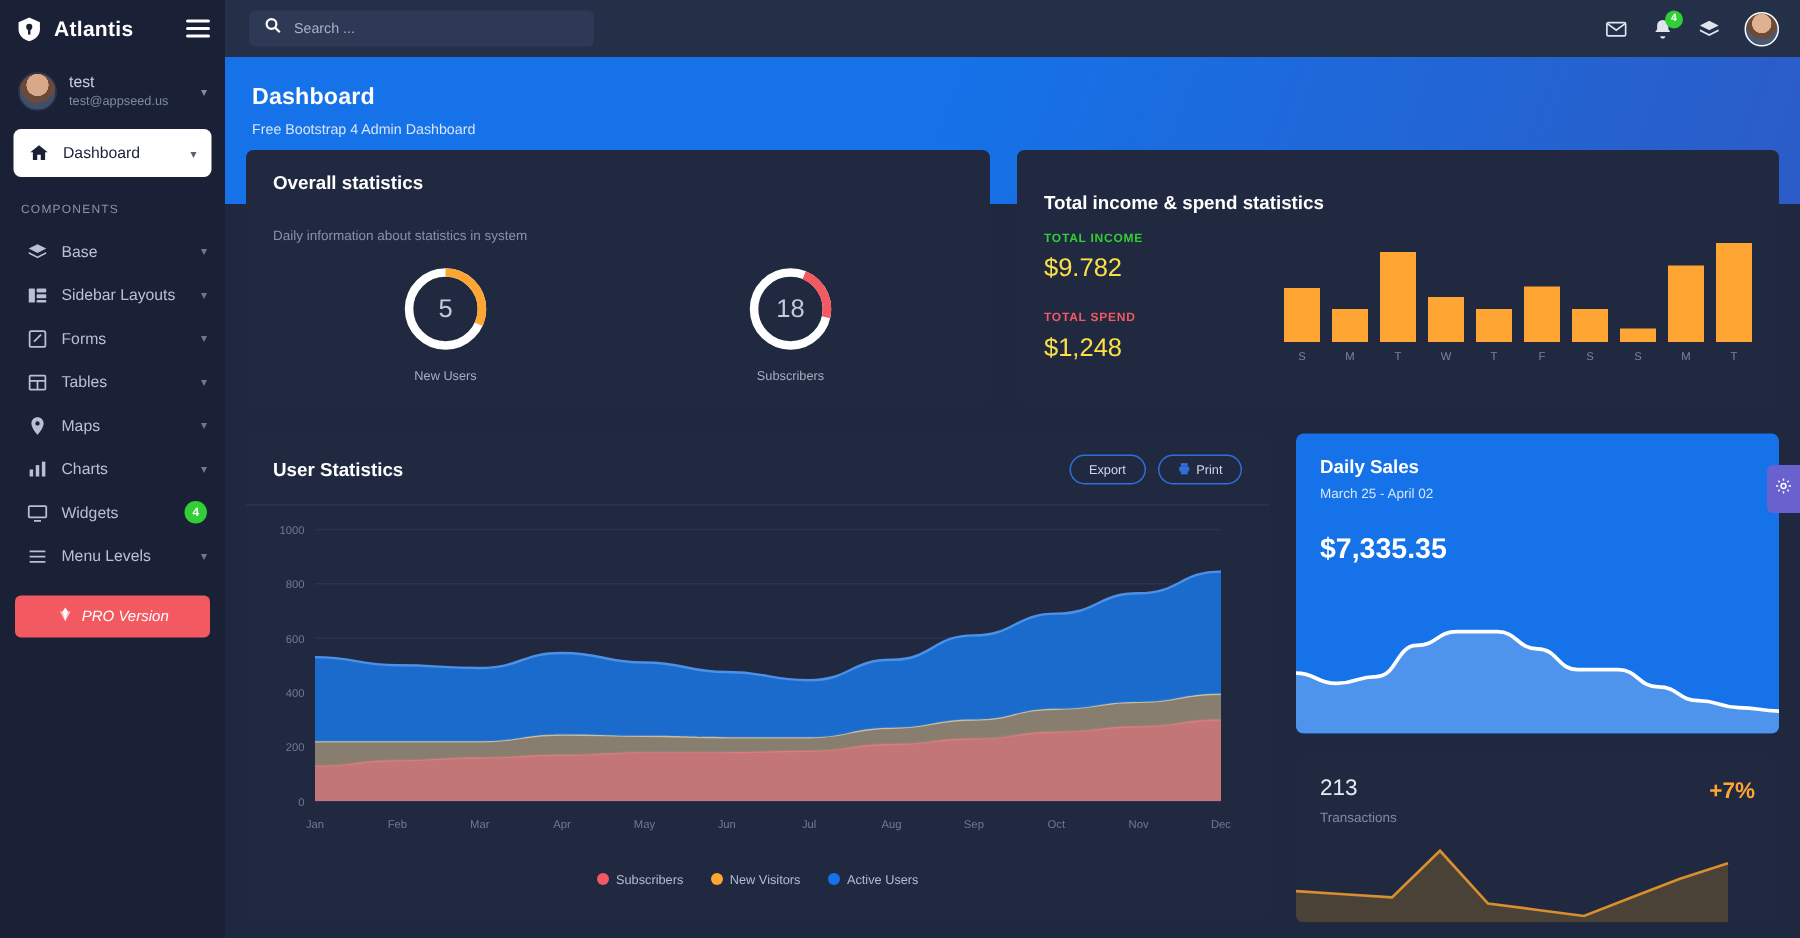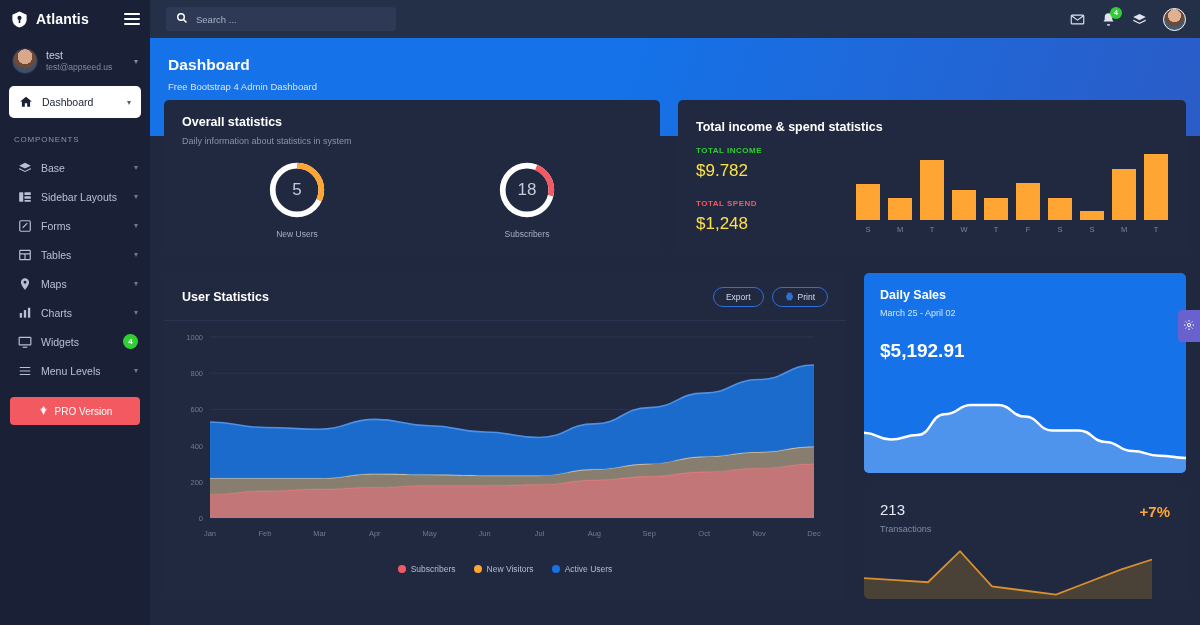--- a/index.html
+++ b/index.html
@@ -59,21 +59,21 @@
   .nav-item .caret { margin-left: auto; color: #6e7894; font-size: 8px; }
   .nav-icon { width: 14px; height: 14px; flex: 0 0 14px; display: flex; align-items: center; justify-content: center; }
   .badge-green {
     margin-left: auto; background: #31ce36; color: #fff; font-size: 8px;
     min-width: 15px; height: 15px; border-radius: 8px;
     display: flex; align-items: center; justify-content: center; font-weight: bold;
   }
   .pro-btn {
     margin: 12px 10px 0 10px; height: 28px; background: #f25961;
     border-radius: 4px; display: flex; align-items: center; justify-content: center;
-    gap: 6px; cursor: pointer; color: #fff; font-size: 10px;
+    gap: 6px; cursor: pointer; color: #fff; font-size: 10px; font-style: italic;
   }
 
   
   .main { flex: 1; height: 625px; position: relative; background: #1f283e; overflow: hidden; }
   .topbar {
     height: 38px; background: #242f48; display: flex; align-items: center;
     padding: 0 14px 0 16px; gap: 10px;
   }
   .search-box {
     width: 230px; height: 24px; background: #2e3a55; border-radius: 4px;
@@ -107,21 +107,21 @@
   }
   .btn-purple {
     background: #7b68d9; color: #fff; border: none; border-radius: 16px;
     height: 27px; padding: 0 17px; font-size: 10px; cursor: pointer; font-family: inherit;
   }
 
   .content { padding: 0 14px; margin-top: -36px; position: relative; }
   .row { display: flex; gap: 18px; }
   .card { background: #202940; border-radius: 5px; }
   .card-title { font-size: 12.5px; font-weight: bold; color: #fff; }
-  .card-sub { font-size: 9px; color: #8792ab; margin-top: 7px; }
+  .card-sub { font-size: 9px; color: #8792ab; margin-top: 23px; }
 
   
   .c-overall { flex: 0 0 496px; padding: 15px 18px 16px 18px; }
   .donuts { display: flex; margin-top: 14px; }
   .donut-col { flex: 1; display: flex; flex-direction: column; align-items: center; }
   .donut-label { font-size: 8.5px; color: #a6aec2; margin-top: 9px; }
   .donut-val {
     position: absolute; inset: 0; display: flex; align-items: center; justify-content: center;
     font-size: 17px; color: #c3cad9;
   }
@@ -509,21 +509,21 @@
                 <span class="lg-dot" style="background: rgb(21, 114, 232);"></span>
                 <span>Active Users</span>
               </span>
             </div>
         </div>
 
         <div class="right-col">
           <div class="c-daily">
             <div class="daily-t">Daily Sales</div>
             <div class="daily-d">March 25 - April 02</div>
-            <div class="daily-v">$5,192.91</div>
+            <div class="daily-v">$7,335.35</div>
             <svg class="daily-spark" id="dailySpark" viewBox="0 0 322 92" preserveAspectRatio="none">
                 <path d="M0,51.699999999999996 C13.416666666666666,51.699999999999996 13.416666666666666,58.6 26.833333333333332,58.6 C40.25,58.6 40.25,54 53.666666666666664,54 C67.08333333333333,54 67.08333333333333,33.3 80.5,33.3 C93.91666666666666,33.3 93.91666666666666,24.10000000000001 107.33333333333333,24.10000000000001 C120.75,24.10000000000001 120.75,24.10000000000001 134.16666666666666,24.10000000000001 C147.58333333333331,24.10000000000001 147.58333333333331,35.60000000000001 161,35.60000000000001 C174.41666666666669,35.60000000000001 174.41666666666669,49.4 187.83333333333334,49.4 C201.25,49.4 201.25,49.4 214.66666666666666,49.4 C228.08333333333331,49.4 228.08333333333331,60.9 241.5,60.9 C254.91666666666666,60.9 254.91666666666666,70.1 268.3333333333333,70.1 C281.75,70.1 281.75,74.7 295.1666666666667,74.7 C308.58333333333337,74.7 308.58333333333337,77 322,77 L322,92 L0,92 Z" fill="#4f94ec"></path>
                 <path d="M0,51.699999999999996 C13.416666666666666,51.699999999999996 13.416666666666666,58.6 26.833333333333332,58.6 C40.25,58.6 40.25,54 53.666666666666664,54 C67.08333333333333,54 67.08333333333333,33.3 80.5,33.3 C93.91666666666666,33.3 93.91666666666666,24.10000000000001 107.33333333333333,24.10000000000001 C120.75,24.10000000000001 120.75,24.10000000000001 134.16666666666666,24.10000000000001 C147.58333333333331,24.10000000000001 147.58333333333331,35.60000000000001 161,35.60000000000001 C174.41666666666669,35.60000000000001 174.41666666666669,49.4 187.83333333333334,49.4 C201.25,49.4 201.25,49.4 214.66666666666666,49.4 C228.08333333333331,49.4 228.08333333333331,60.9 241.5,60.9 C254.91666666666666,60.9 254.91666666666666,70.1 268.3333333333333,70.1 C281.75,70.1 281.75,74.7 295.1666666666667,74.7 C308.58333333333337,74.7 308.58333333333337,77 322,77" fill="none" stroke="#ffffff" stroke-width="2.5"></path>
               </svg>
           </div>
 
           <div class="card c-trans">
             <div class="trans-n">213</div>
             <div class="trans-l">Transactions</div>
             <div class="trans-p">+7%</div>

